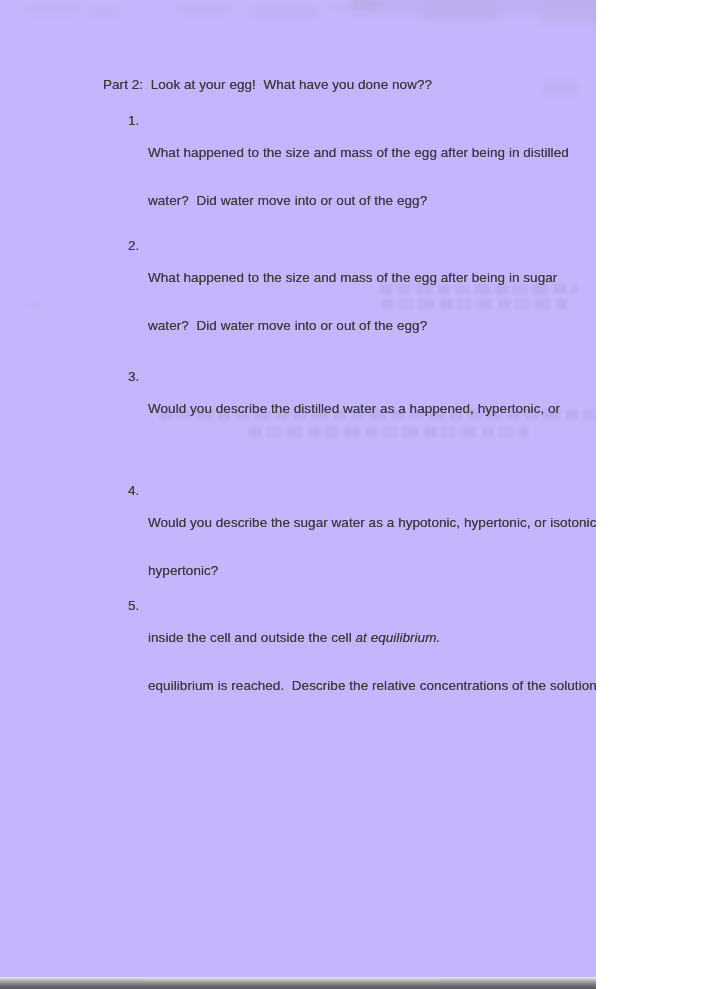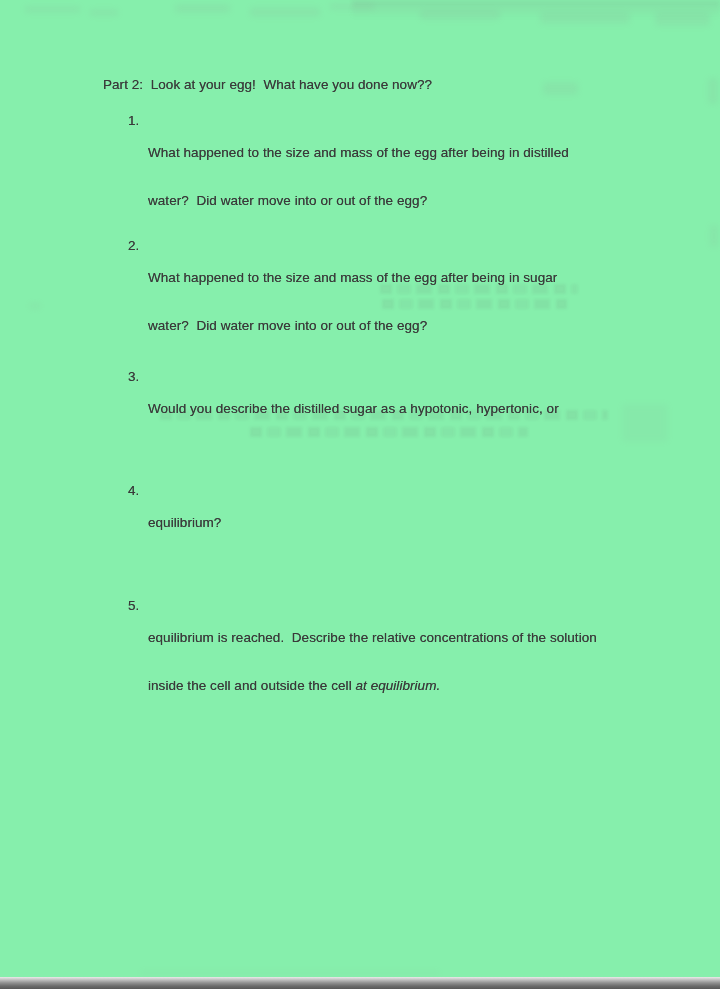--- a/index.html
+++ b/index.html
@@ -2,23 +2,23 @@
 <html><head>
 <meta charset="utf-8">
 <style>
   html, body {
     margin: 0;
     padding: 0;
     background: #ffffff;
   }
   .page {
     position: relative;
-    width: 720px;
+    width: 596px;
     height: 989px;
-    background: #86efac;
+    background: #c4b5fd;
     overflow: hidden;
     font-family: "Liberation Sans", sans-serif;
     color: #3a3a3a;
   }
   .doc-text {
     font-size: 13.5px;
     line-height: 16px;
     letter-spacing: 0.05px;
     white-space: pre;
     text-shadow: 0 0 0.5px rgba(55,55,55,0.75);
@@ -123,34 +123,35 @@
     <span class="qnum">2.</span>
     <div class="qlines">
       <div class="qline">What happened to the size and mass of the egg after being in sugar</div>
       <div class="qline">water?  Did water move into or out of the egg?</div>
     </div>
   </div>
 
   <div class="q doc-text" style="top:369px;">
     <span class="qnum">3.</span>
     <div class="qlines">
-      <div class="qline">Would you describe the distilled sugar as a hypotonic, hypertonic, or</div>
+      <div class="qline">Would you describe the distilled water as a happened, hypertonic, or</div>
     </div>
   </div>
 
   <div class="q doc-text" style="top:483px;">
     <span class="qnum">4.</span>
     <div class="qlines">
-      <div class="qline">equilibrium?</div>
+      <div class="qline">Would you describe the sugar water as a hypotonic, hypertonic, or isotonic</div>
+      <div class="qline">hypertonic?</div>
     </div>
   </div>
 
   <div class="q doc-text" style="top:598px;">
     <span class="qnum">5.</span>
     <div class="qlines">
+      <div class="qline"><span>inside the cell and outside the cell </span><span class="italic">at equilibrium.</span></div>
       <div class="qline">equilibrium is reached.  Describe the relative concentrations of the solution</div>
-      <div class="qline"><span>inside the cell and outside the cell </span><span class="italic">at equilibrium.</span></div>
     </div>
   </div>
 
   <div class="bottom-bar"></div>
 
 </div>
 
 </body></html>

